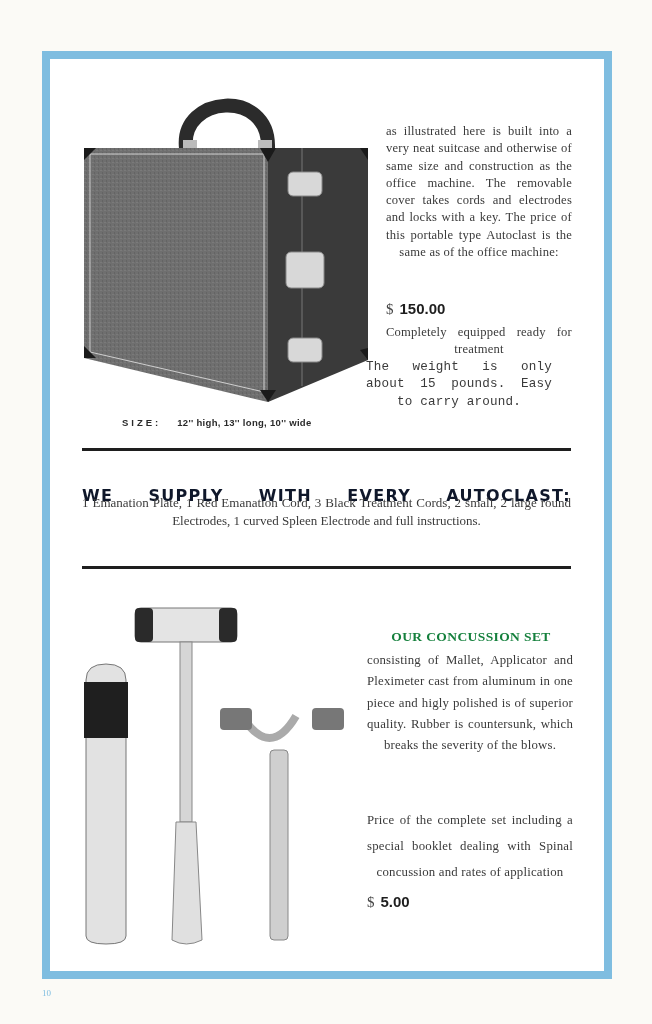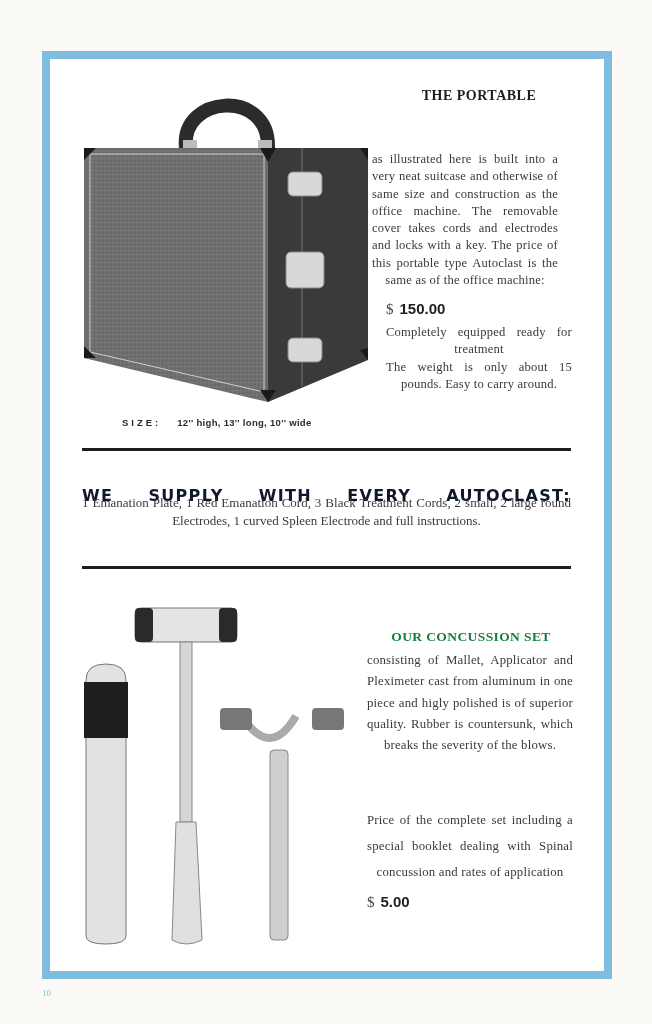--- a/index.html
+++ b/index.html
@@ -12,26 +12,26 @@
   .frame {
     position: absolute; left: 42px; top: 51px; width: 570px; height: 928px;
     box-sizing: border-box; border: 8px solid #7fbde0; background: #ffffff;
   }
   .abs { position: absolute; }
   .serif { font-family: "Liberation Serif", "DejaVu Serif", serif; }
   .sans { font-family: "Liberation Sans", "DejaVu Sans", sans-serif; }
 
   .title1 { left: 384px; top: 87px; width: 190px; text-align: center; font-size: 14px; font-weight: bold; letter-spacing: 0.5px; line-height: 17px; color:#1e1e1e; }
   .para { font-size: 12.6px; line-height: 17.3px; text-align: justify; text-align-last: center; color: #3a3a3a; letter-spacing: 0.2px; }
-  .p1 { left: 372px; top: 123px; width: 186px; margin-top: 28px; }
+  .p1 { left: 386px; top: 123px; width: 186px; }
   .price { font-family: "Liberation Sans", "DejaVu Sans", sans-serif; font-weight: bold; font-size: 15px; color: #1e1e1e; }
   .price .dollar { font-family: "Liberation Serif", serif; font-weight: normal; font-size: 15px; margin-right: 6px; color:#444; }
   .price1 { left: 386px; top: 300px; width: 186px; }
   .p2 { left: 386px; top: 324px; width: 186px; font-family: Liberation Serif, serif; }
-  .p3 { left: 386px; top: 359px; width: 186px; }
+  .p3 { left: 366px; top: 359px; width: 186px; font-family: Liberation Mono, monospace; }
 
   .size-label { left: 122px; top: 417px; font-size: 9.5px; font-weight: bold; color: #2a2a2a; letter-spacing: 0.3px; }
   .size-label .k { letter-spacing: 3px; margin-right: 16px; }
 
   .rule { left: 82px; width: 489px; height: 3px; background: #1e1e1e; }
   .rule1 { top: 448px; }
   .rule2 { top: 566px; }
 
   .supply-h { left: 82px; top: 486px; width: 489px; font-family: "DejaVu Sans", sans-serif; font-weight: bold; font-size: 16px; letter-spacing: 1.3px; color: #0f172a; text-align: justify; text-align-last: justify; word-spacing: 6px; }
   .supply-t { left: 82px; top: 494px; width: 489px; font-size: 13px; line-height: 18px; text-align: justify; text-align-last: center; color: #3a3a3a; }
@@ -76,21 +76,20 @@
     <polygon points="4,58 16,58 4,70" fill="#1a1a1a"></polygon>
     <polygon points="180,58 196,58 188,72" fill="#1a1a1a"></polygon>
     <polygon points="280,58 288,58 288,70" fill="#1a1a1a"></polygon>
     <polygon points="4,256 16,268 4,268" fill="#1a1a1a"></polygon>
     <polygon points="180,300 196,300 188,312" fill="#1a1a1a"></polygon>
     <polygon points="280,260 288,258 288,270" fill="#1a1a1a"></polygon>
   </svg>
 </div>
 
 <div class="abs title1 serif">
-  <div>THE PORTABLE</div>
 </div>
 <div class="abs para p1">as illustrated here is built into a very neat suitcase and otherwise of same size and construction as the office machine. The removable cover takes cords and electrodes and locks with a key. The price of this portable type Autoclast is the same as of the office machine:</div>
 <div class="abs price price1"><span class="dollar">$</span><span>150.00</span></div>
 <div class="abs para p2">Completely equipped ready for treatment</div>
 <div class="abs para p3">The weight is only about 15 pounds. Easy to carry around.</div>
 
 <div class="abs size-label sans"><span class="k">SIZE:</span><span>12'' high, 13'' long, 10'' wide</span></div>
 
 <div class="abs rule rule1"></div>
 <div class="abs supply-h">WE SUPPLY WITH EVERY AUTOCLAST:</div>

